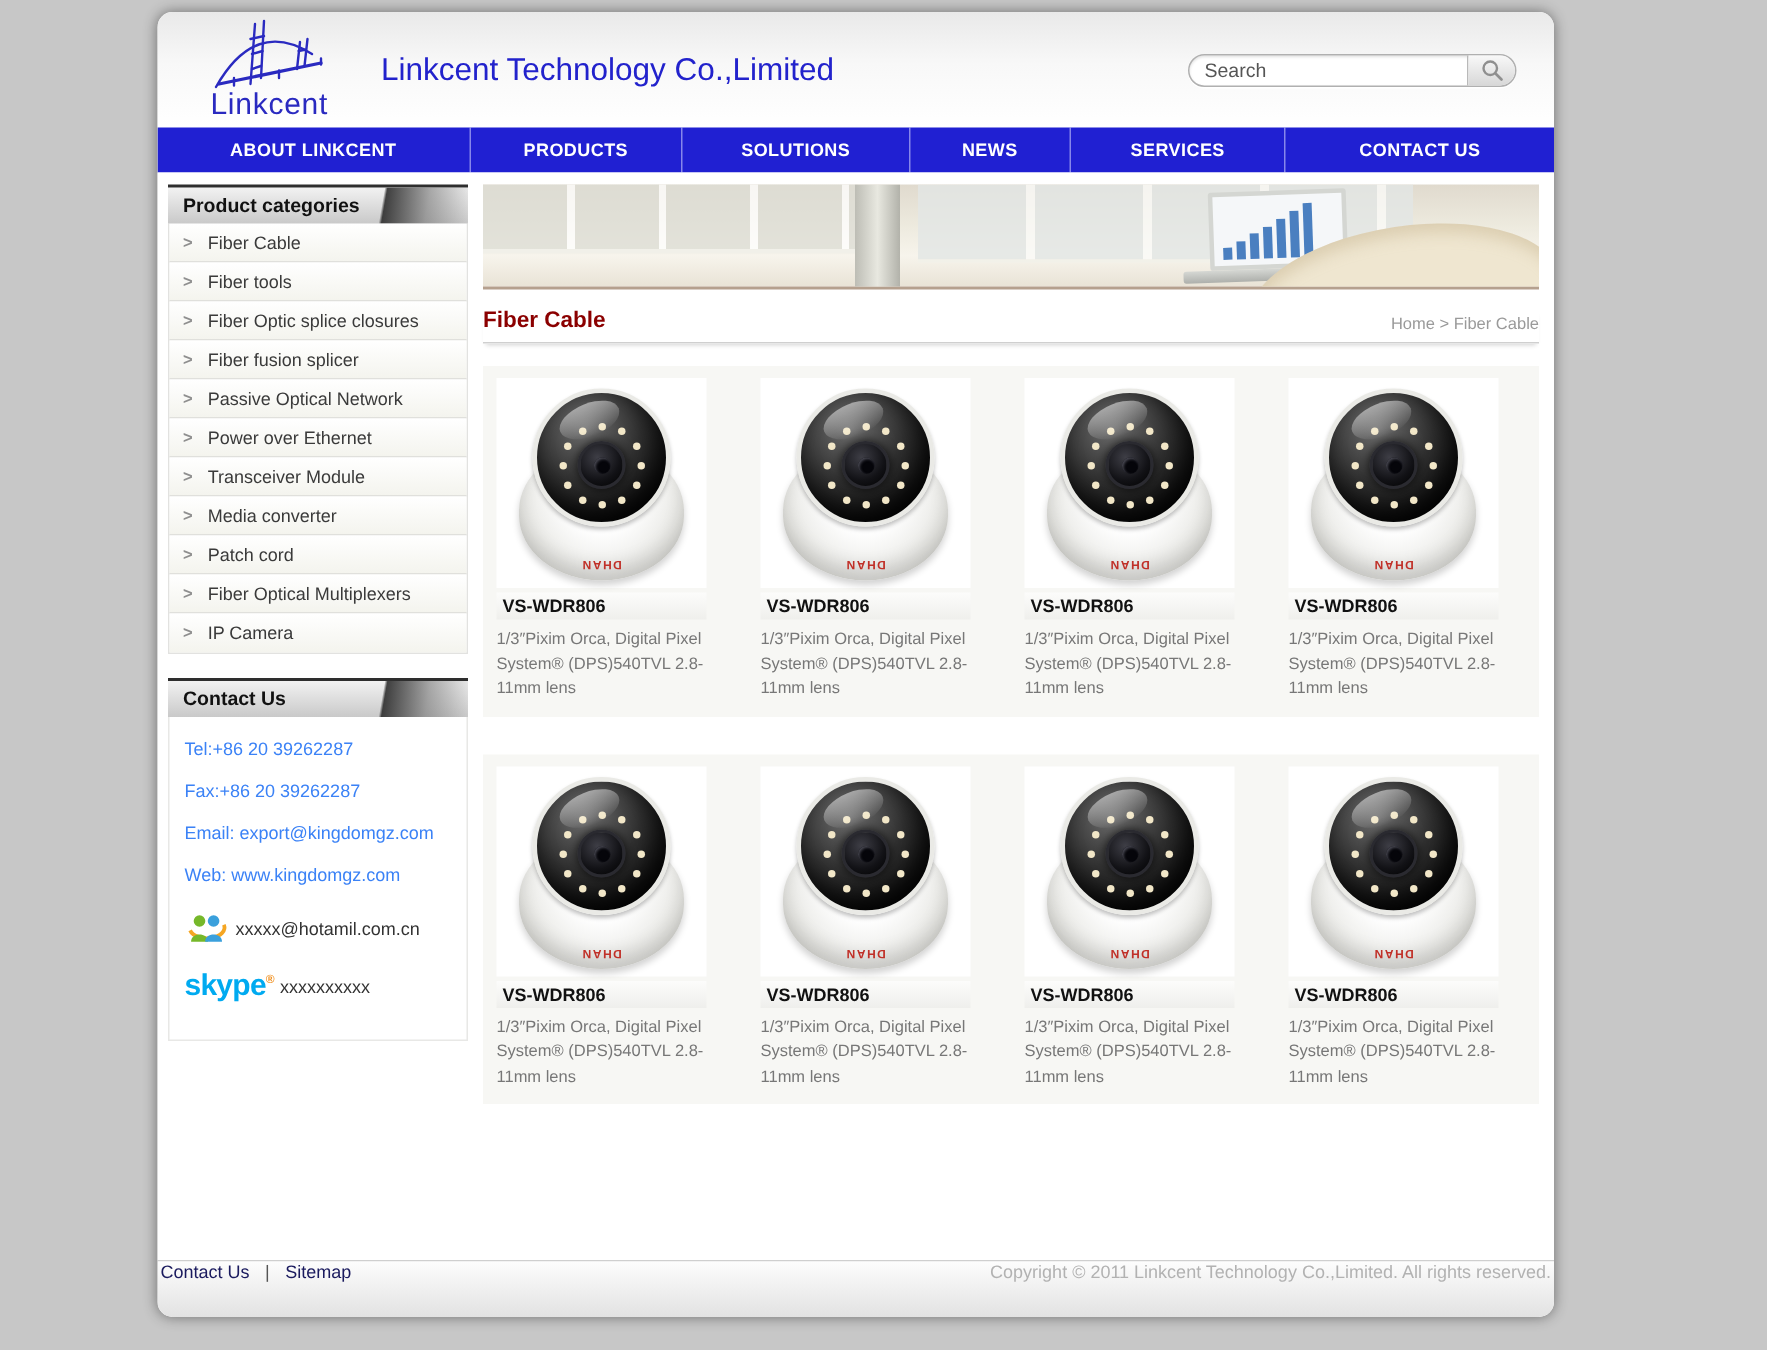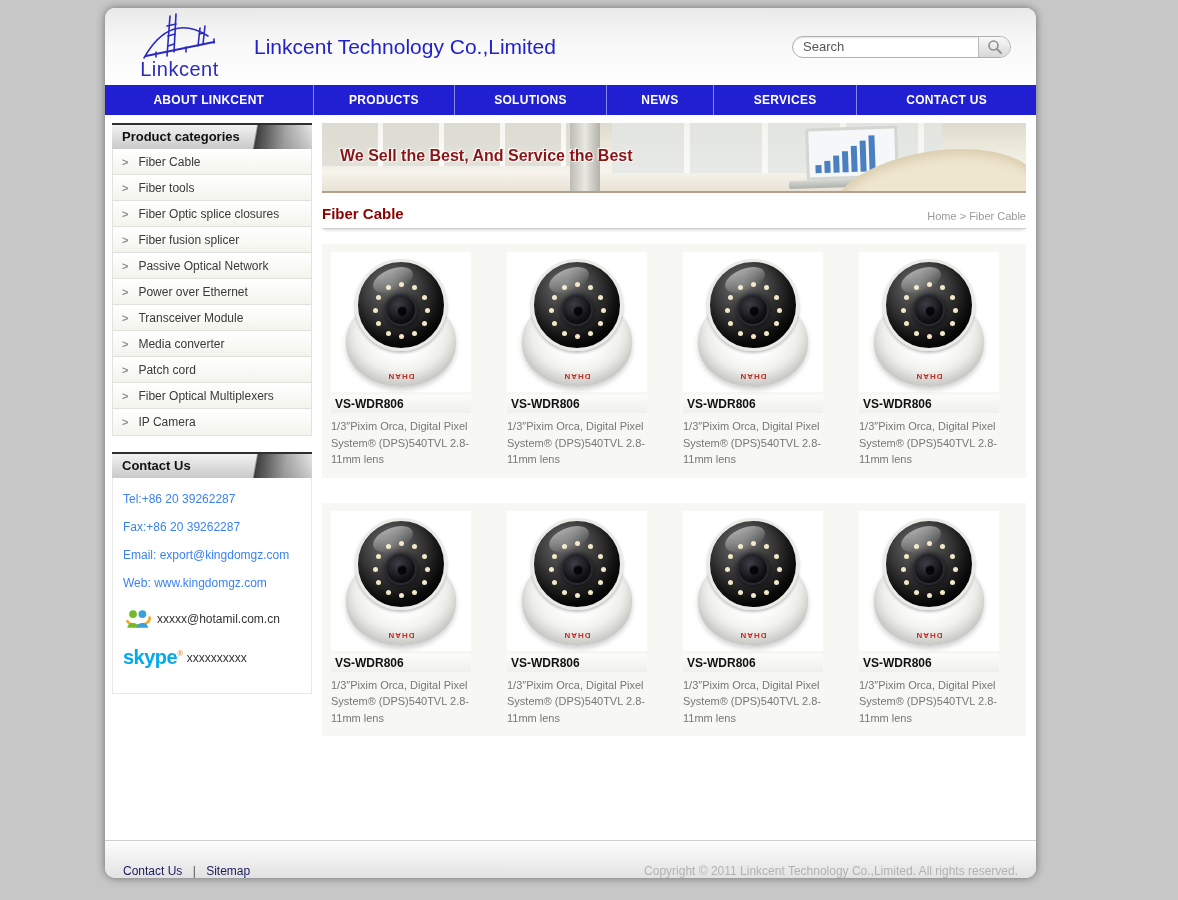--- a/index.html
+++ b/index.html
@@ -109,21 +109,21 @@
       23px 13px 0 #f2e7c8,13px 23px 0 #f2e7c8,0 26px 0 #f2e7c8,-13px 23px 0 #f2e7c8,
       -23px 13px 0 #f2e7c8,-26px 0 0 #f2e7c8,-23px -13px 0 #f2e7c8,-13px -23px 0 #f2e7c8; }
   .cam-lens { position:absolute; left:50%; top:56%; width:32px; height:32px; margin:-16px;
     border-radius:50%; background:radial-gradient(circle at 40% 32%,#3e3e46,#121216 60%,#000);
     border:2px solid #2a2a30; box-shadow:0 0 7px rgba(0,0,0,.8); }
   .cam-pupil { width:11px; height:11px; border-radius:50%; background:#05050a; margin:9px auto;
     box-shadow:inset 1px 1px 2px #4a4a54; }
   .cam-shine { position:absolute; top:7px; left:14px; width:42px; height:22px; border-radius:50%;
     background:linear-gradient(rgba(255,255,255,.5),rgba(255,255,255,0)); transform:rotate(-22deg); }
   
-  footer { height:38px; flex:none; display:flex; align-items:flex-end; padding:0 18px;
+  footer { height:38px; flex:none; display:flex; align-items:flex-start; padding:0 2px;
     background:linear-gradient(180deg,#fdfdfd,#e2e2e2); border-top:1px solid #cfcfcf;
     border-radius:0 0 10px 10px;gap:22px; }
   .f-links { font-size:12px; color:#1a1a5e; }
   .f-links a { color:#1a1a5e; text-decoration:none; cursor:pointer; }
   .f-sep { margin:0 7px; color:#555; }
   .f-copy { margin-left:auto; font-size:12px; color:#b2b2b2; }
 </style>
 </head>
 <body>
 
@@ -254,21 +254,20 @@
           <i style="height:8px"></i>
             <i style="height:12px"></i>
             <i style="height:17px"></i>
             <i style="height:21px"></i>
             <i style="height:26px"></i>
             <i style="height:31px"></i>
             <i style="height:36px"></i>
         </div>
         <div class="bn-base"></div>
         <div class="bn-arm"></div>
-        <div class="banner-text">We Sell the Best, And Service the Best</div>
       </div>
 
       <div class="title-row">
         <h2>Fiber Cable</h2>
         <span class="crumb">Home &gt; Fiber Cable</span>
       </div>
 
       <div class="grid-row">
         <div class="cell">
           <div class="camera">

